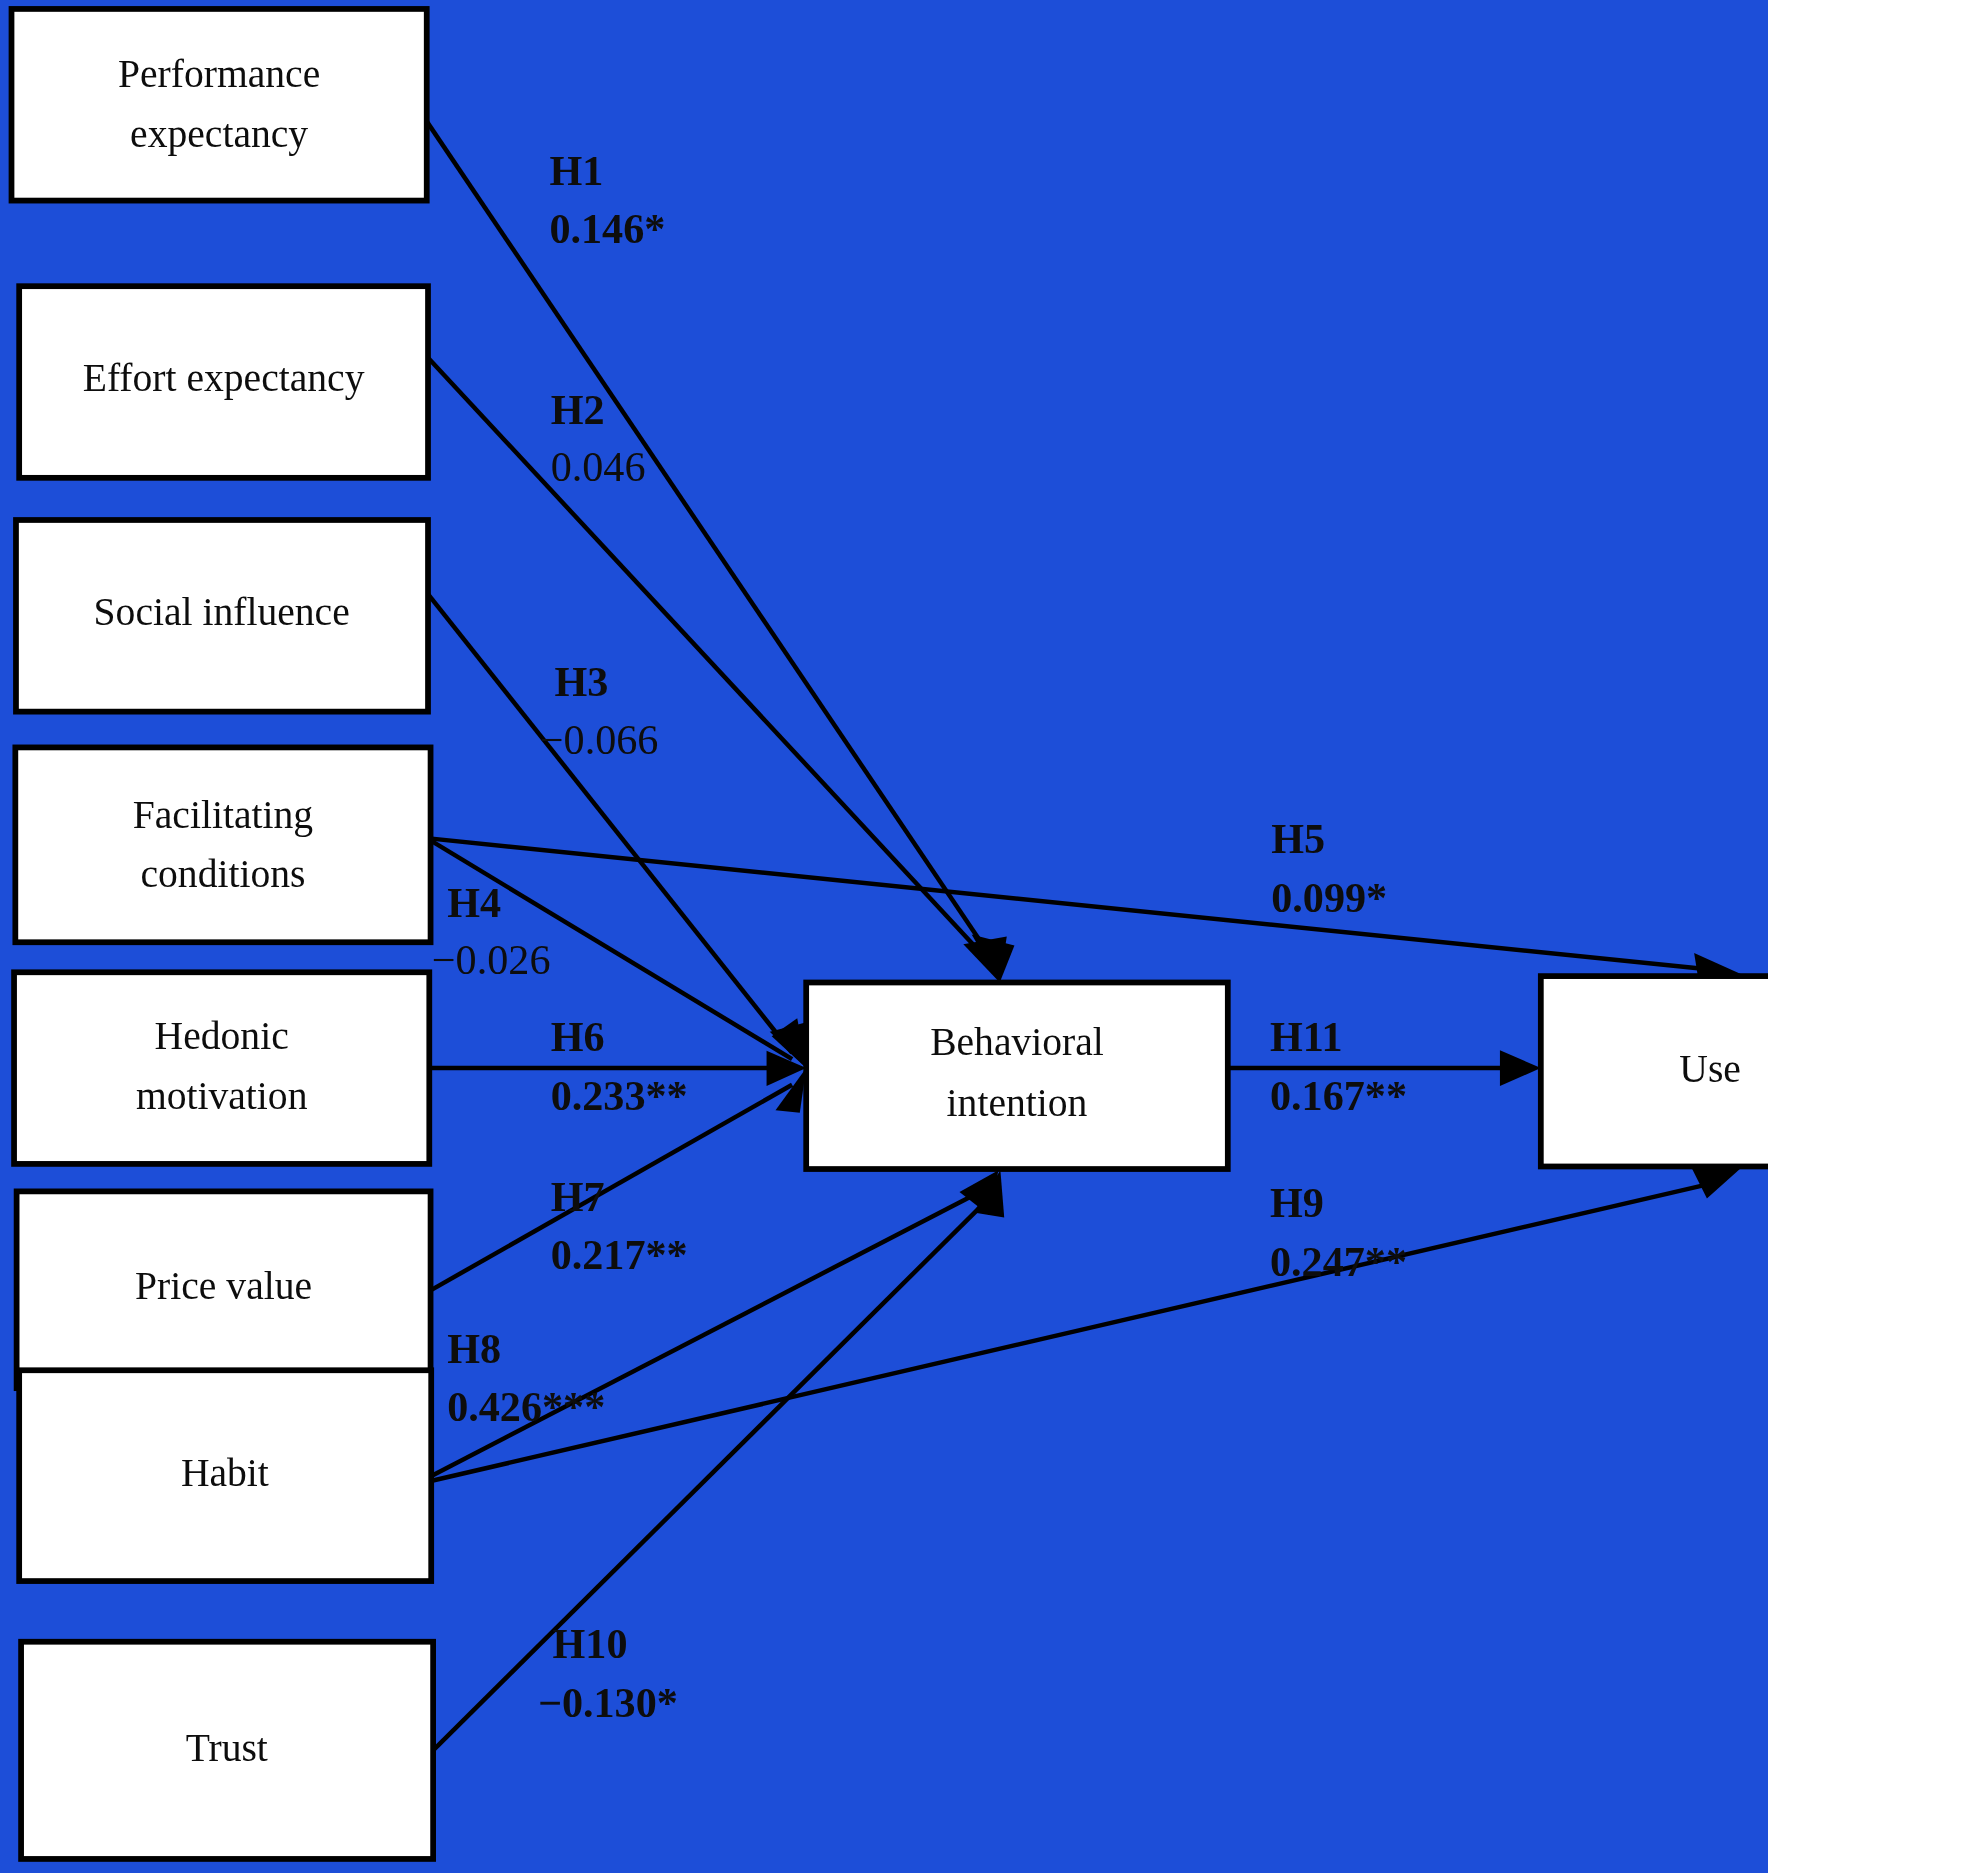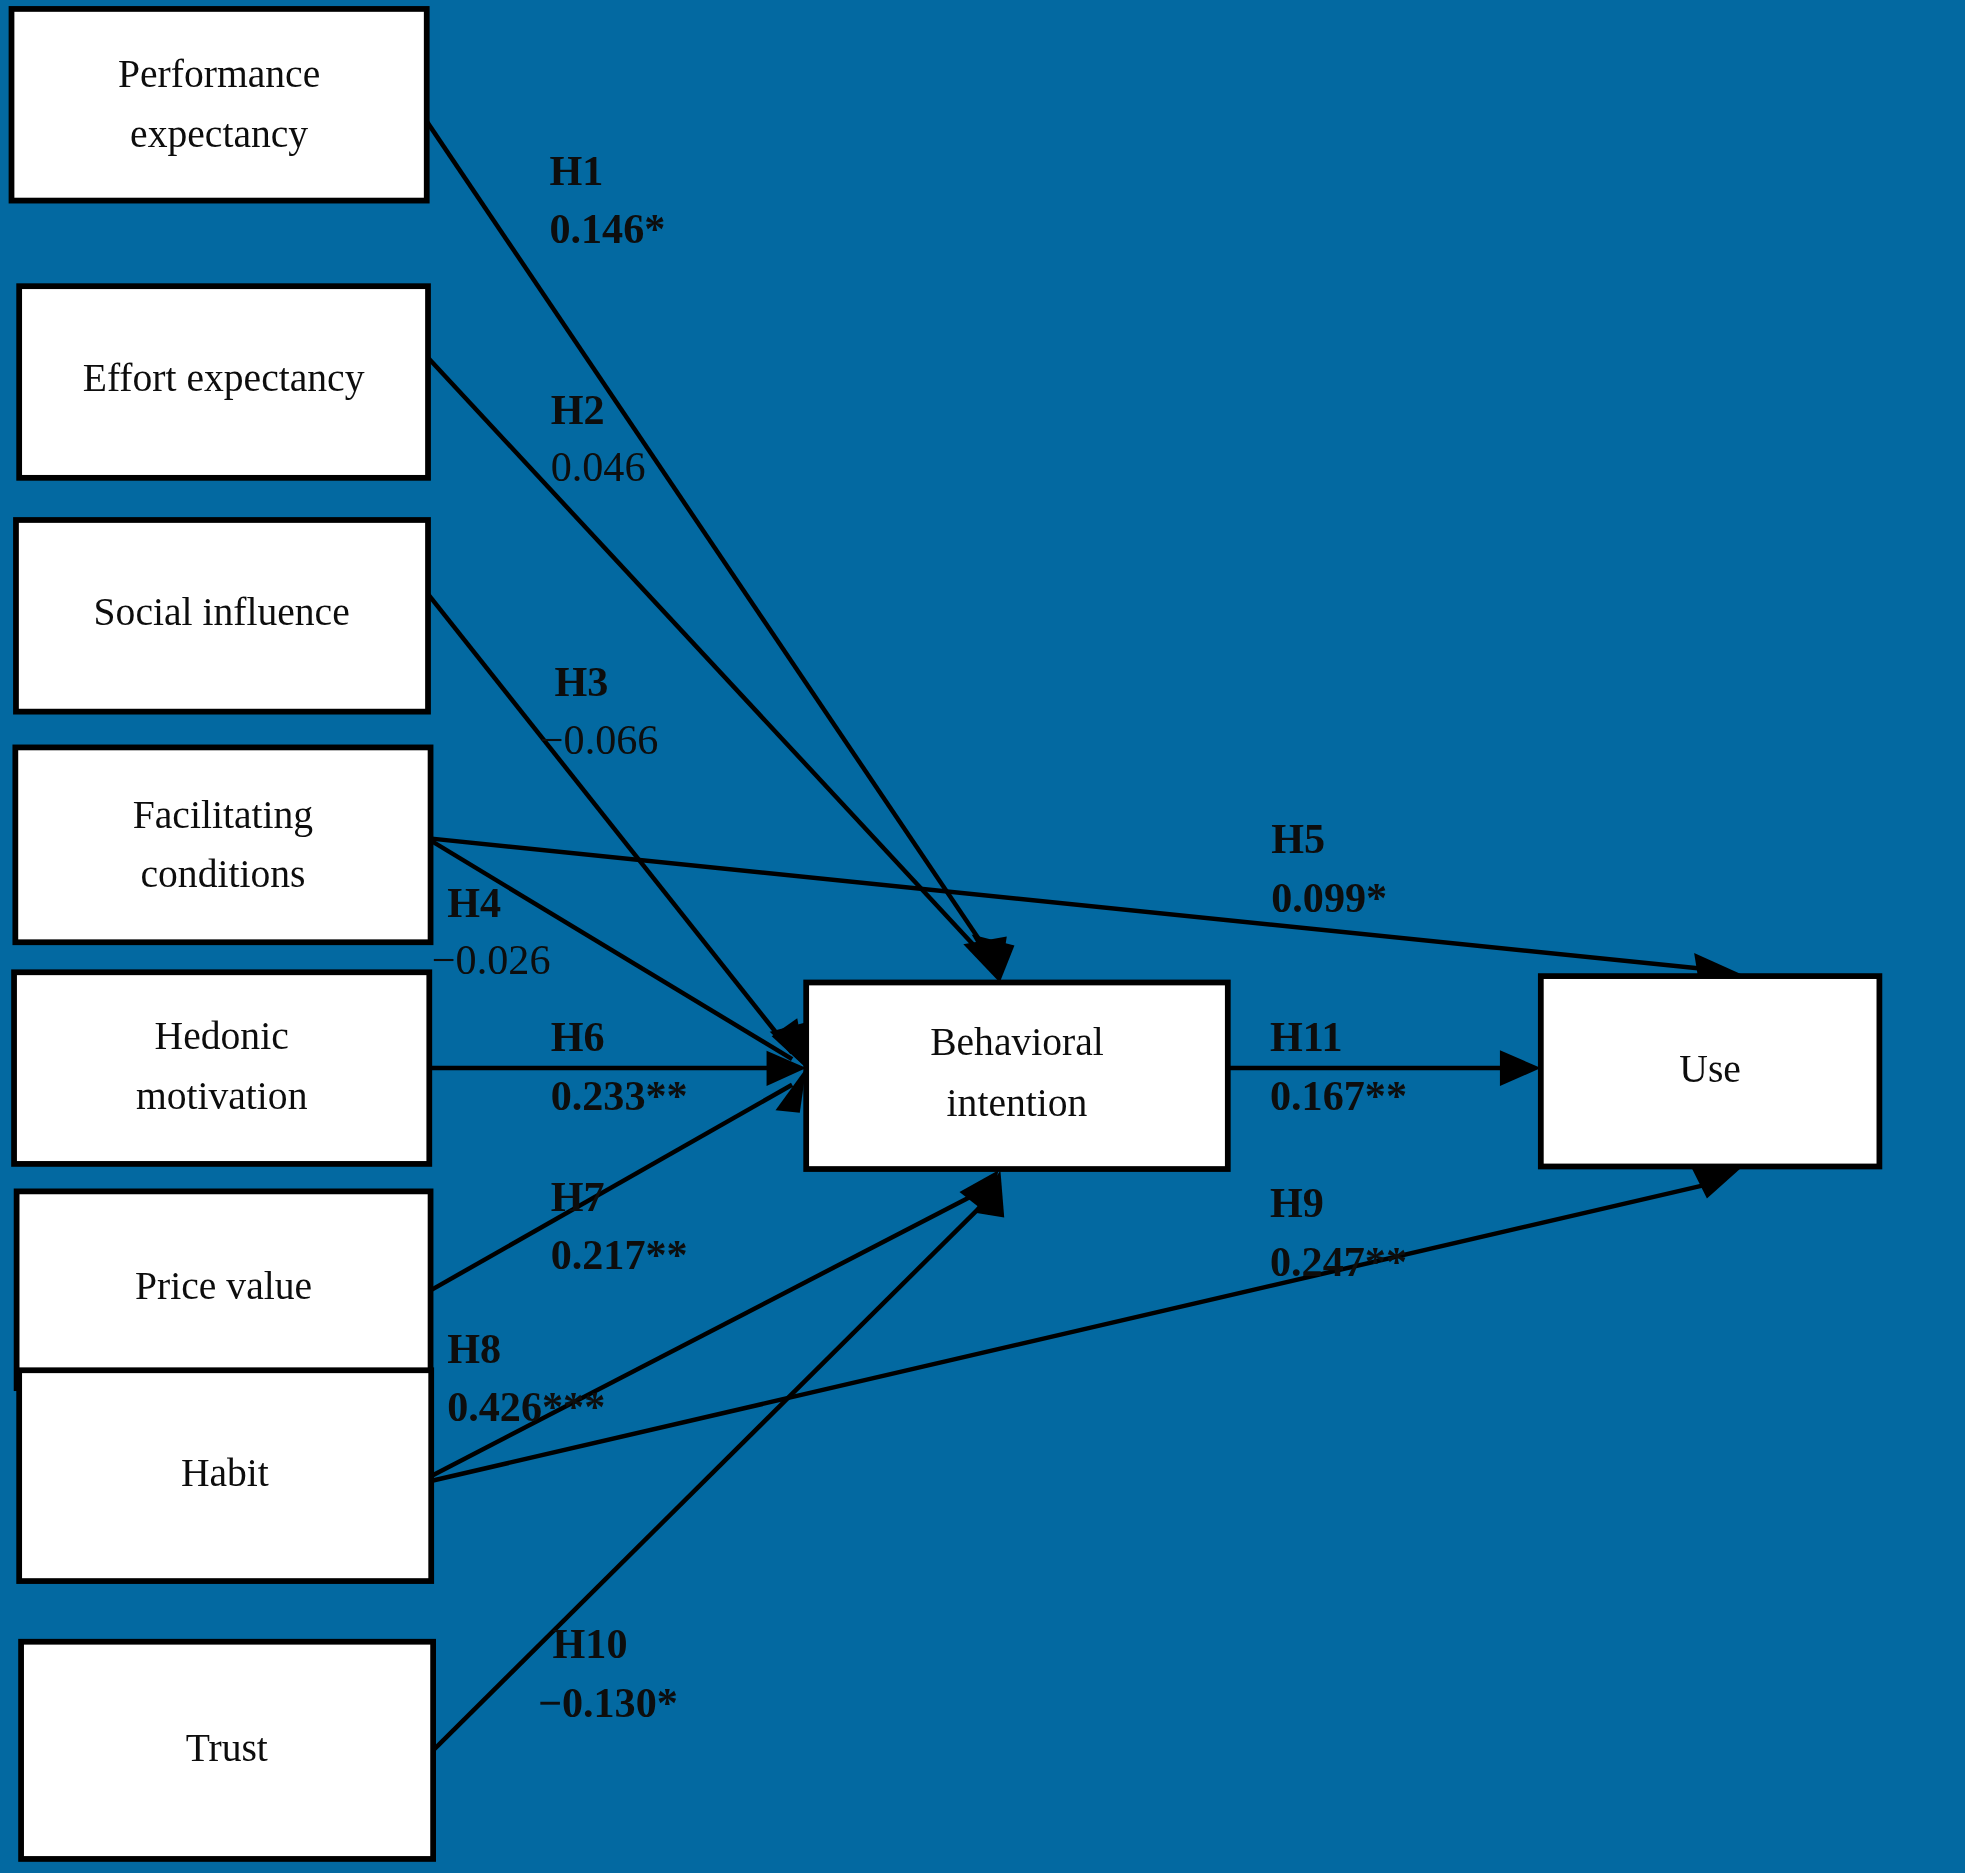--- a/index.html
+++ b/index.html
@@ -2,23 +2,23 @@
 <html style="font-size:10.2px"><head>
 <meta charset="utf-8">
 <style>
   html, body {
     margin: 0;
     padding: 0;
     background: #ffffff;
   }
   #stage {
     position: relative;
-    width: 1965px;
+    width: 1768px;
     height: 1873px;
-    background: #0369a1;
+    background: #1d4ed8;
     overflow: hidden;
   }
   svg#diagram {
     display: block;
     width: 1965px;
     height: 1873px;
   }
   .node-box {
     fill: #ffffff;
     stroke: #000000;

